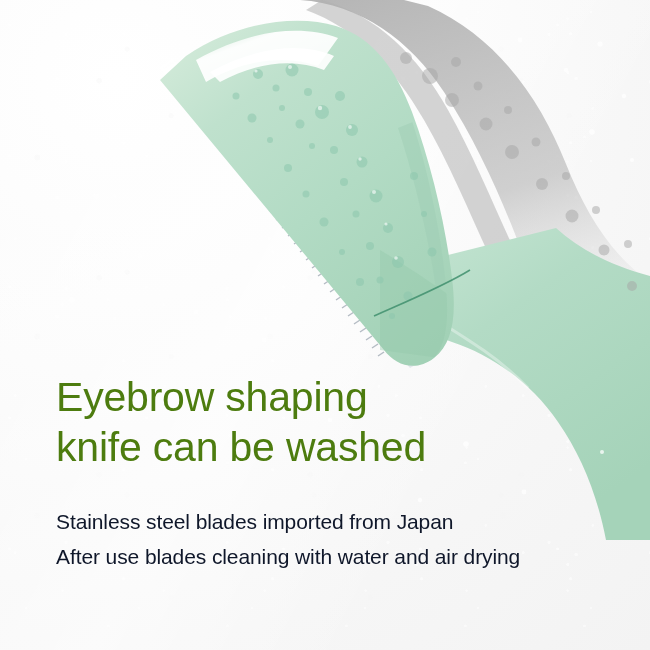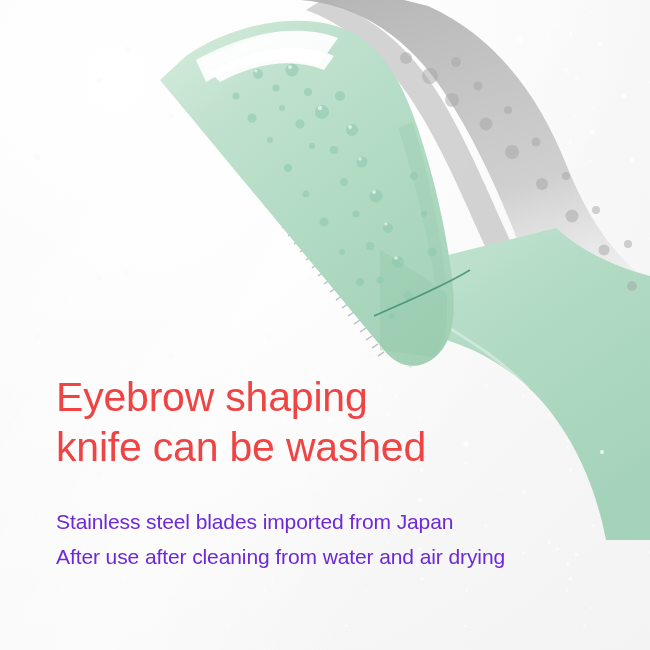--- a/index.html
+++ b/index.html
@@ -68,35 +68,35 @@
 
   
   .copy {
     position: absolute;
     left: 56px;
     top: 372px;
     width: 560px;
   }
   .headline {
     margin: 0;
-    color: #ef4444;
+    color: #4d7c0f;
     font-size: 41px;
     font-weight: 400;
     line-height: 50px;
     letter-spacing: -0.2px;
     white-space: pre-line;
   }
   .bullets {
     margin: 0;
     padding: 0;
     list-style: none;
     margin-top: 32px;
   }
   .bullets li {
-    color: #6d28d9;
+    color: #0f172a;
     font-size: 21px;
     font-weight: 400;
     line-height: 35px;
     letter-spacing: -0.1px;
     white-space: nowrap;
   }
 </style>
 </head>
 <body>
 
@@ -279,17 +279,17 @@
       <circle cx="602" cy="452" r="2"></circle>
       <circle cx="420" cy="500" r="2.2"></circle>
     </g>
   </svg>
 
   <div class="copy">
     <h1 class="headline">Eyebrow shaping
 knife can be washed</h1>
     <ul class="bullets">
       <li>Stainless steel blades imported from Japan</li>
-      <li>After use after cleaning from water and air drying</li>
+      <li>After use blades cleaning with water and air drying</li>
     </ul>
   </div>
 
 </div>
 
 </body></html>

